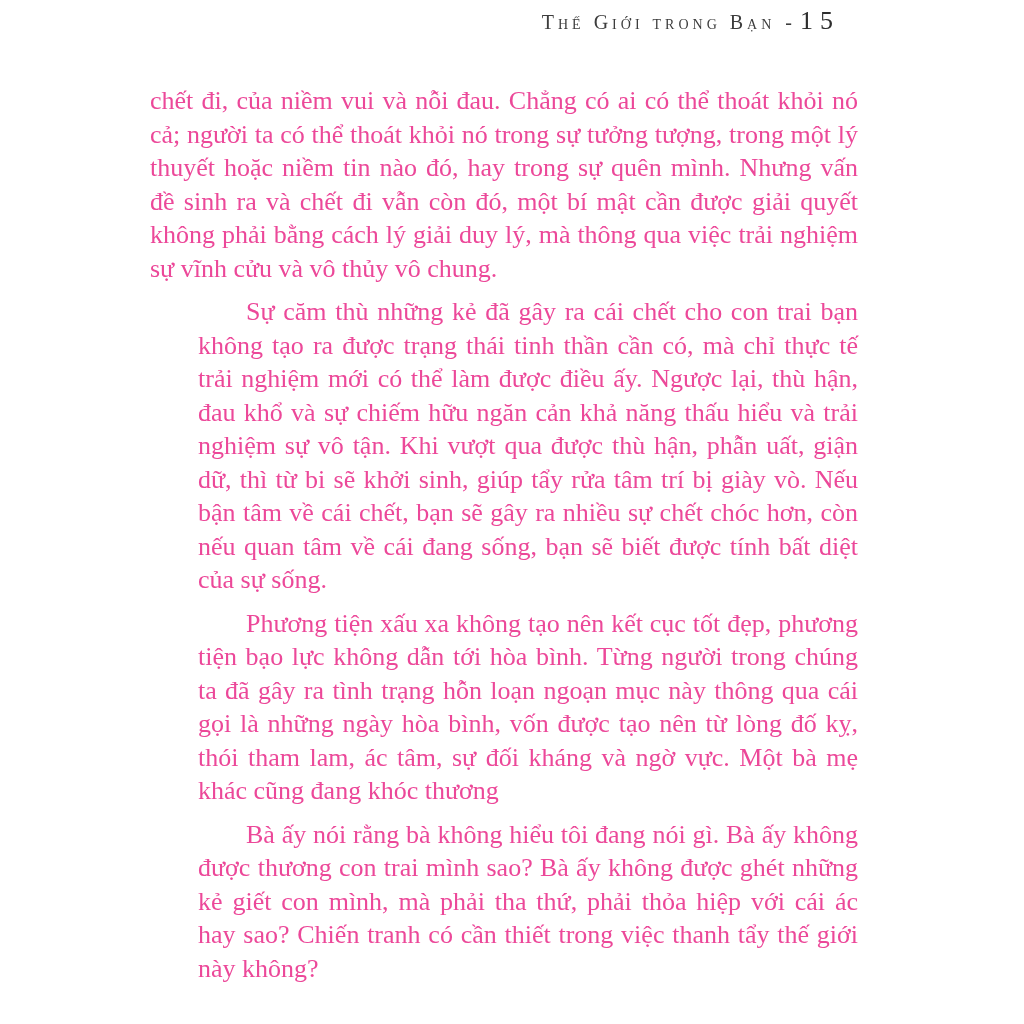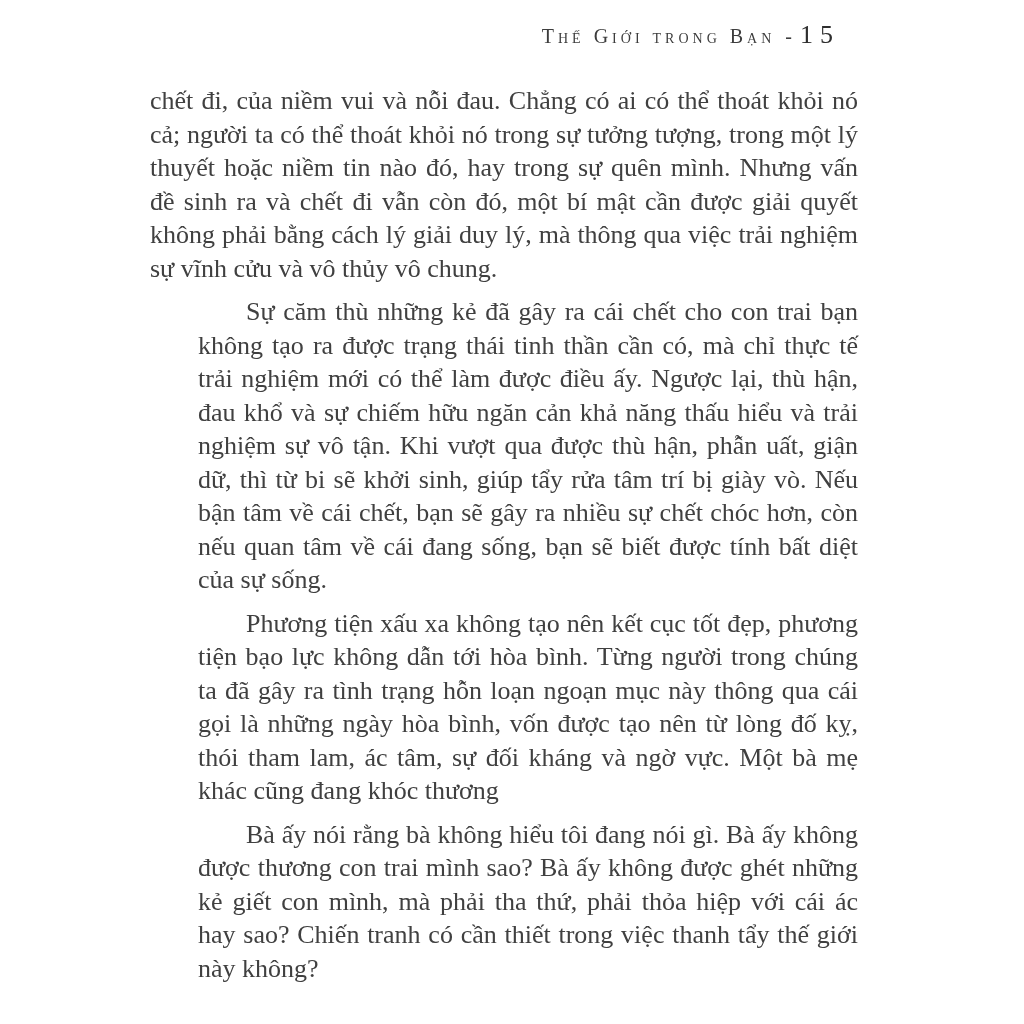--- a/index.html
+++ b/index.html
@@ -10,21 +10,21 @@
   .page {
     position: relative;
     width: 1024px;
     height: 1024px;
     background: #ffffff;
     overflow: hidden;
     font-family: "Liberation Serif", "DejaVu Serif", serif;
   }
   .running-header {
     position: absolute;
-    top: 20px;
+    top: 6px;
     right: 184px;
     text-align: center;
     color: #3d3d3d;
     white-space: nowrap;
   }
   .running-header .hdr-title {
     font-variant: small-caps;
     font-size: 20px;
     letter-spacing: 4px;
   }
@@ -36,21 +36,21 @@
   .running-header .hdr-page {
     font-size: 26px;
     letter-spacing: 7px;
     color: #2e2e2e;
   }
   .page-body {
     position: absolute;
     left: 150px;
     top: 84px;
     width: 708px;
-    color: #404040;
+    color: #ec4899;
     font-size: 26px;
     line-height: 33.5px;
     text-align: justify;
   }
   .para {
     margin: 0 0 10px 0;
     padding: 0;
   }
   .para.indent {
     text-indent: 48px;

